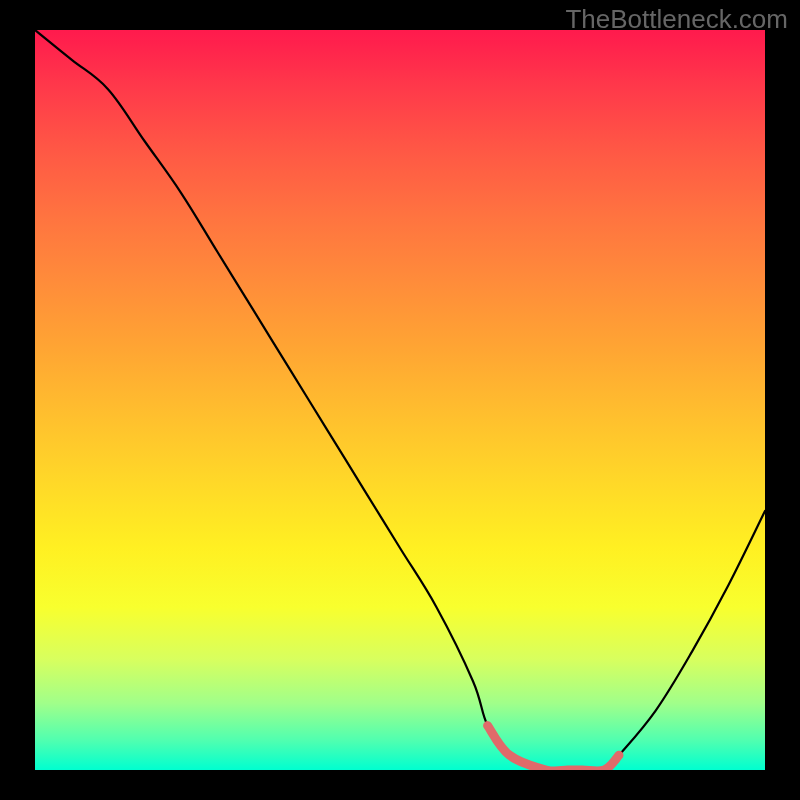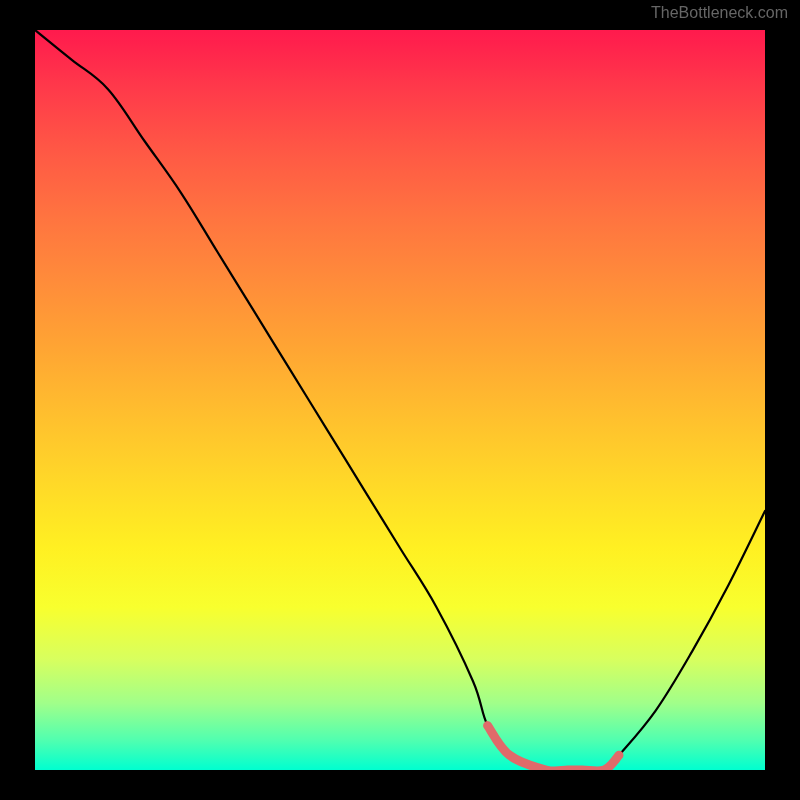--- a/index.html
+++ b/index.html
@@ -9,21 +9,21 @@
     background: #000;
     position: relative;
     overflow: hidden;
     font-family: Arial, sans-serif;
   }
   .watermark {
     position: absolute;
     top: 4px;
     right: 12px;
     color: #666;
-    font-size: 16px;
+    font-size: 26px;
     font-weight: 500;
     z-index: 10;
   }
   .plot-area {
     position: absolute;
     left: 35px;
     top: 30px;
     width: 730px;
     height: 740px;
     overflow: hidden;

